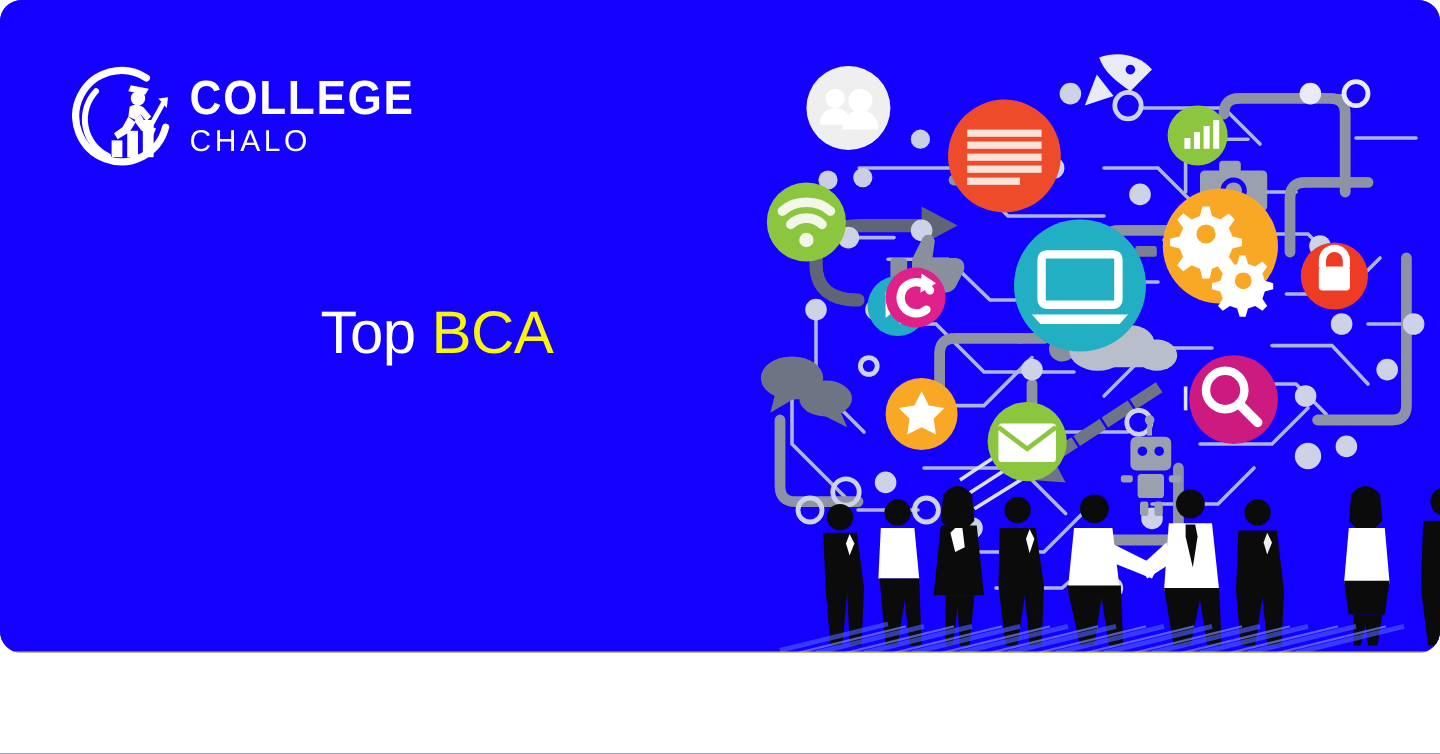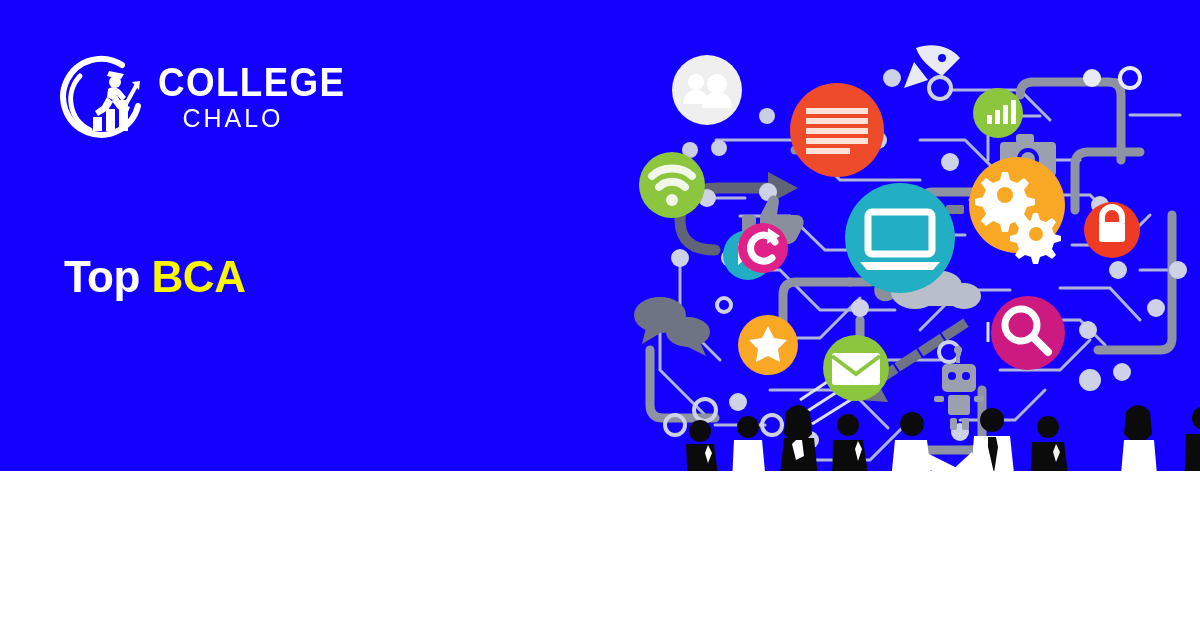--- a/index.html
+++ b/index.html
@@ -6,23 +6,24 @@
     margin: 0;
     padding: 0;
     background: #ffffff;
   }
   body {
     font-family: "Liberation Sans", sans-serif;
   }
   #banner {
     position: relative;
     width: 1200px;
-    height: 471px;
+    height: 544px;
     overflow: hidden;
     background: #1400FF;
+    border-radius: 18px;
   }
   .blue-field {
     position: absolute;
     left: 0; top: 0;
     width: 1200px;
     height: 543px;
     background: #1400FF;
   }
   .yellow-bar {
     position: absolute;
@@ -63,41 +64,42 @@
     transform-origin: left center;
   }
   .logo-word-chalo {
     display: block;
     color: #ffffff;
     font-family: "Liberation Sans Narrow", "Liberation Sans", sans-serif;
     font-weight: normal;
     font-size: 25px;
     letter-spacing: 3px;
     line-height: 28px;
-    text-align: center;
+    text-align: left;
     width: 150px;
     margin-top: 2px;
   }
 
   
   .headline {
     position: absolute;
     left: 64px;
     top: 243px;
     width: 600px;
   }
   .headline-line {
     display: block;
     color: #ffffff;
     font-family: "Liberation Sans", sans-serif;
-    font-weight: bold;
-    font-size: 44px;
+    font-weight: normal;
+    font-size: 50px;
     line-height: 68px;
     letter-spacing: -0.5px;
     white-space: nowrap;
+    text-align: center;
   }
   .hl-accent { color: #FAF500; }
 
   
   .illustration {
     position: absolute;
     left: 620px;
     top: 20px;
     width: 580px;
     height: 530px;

